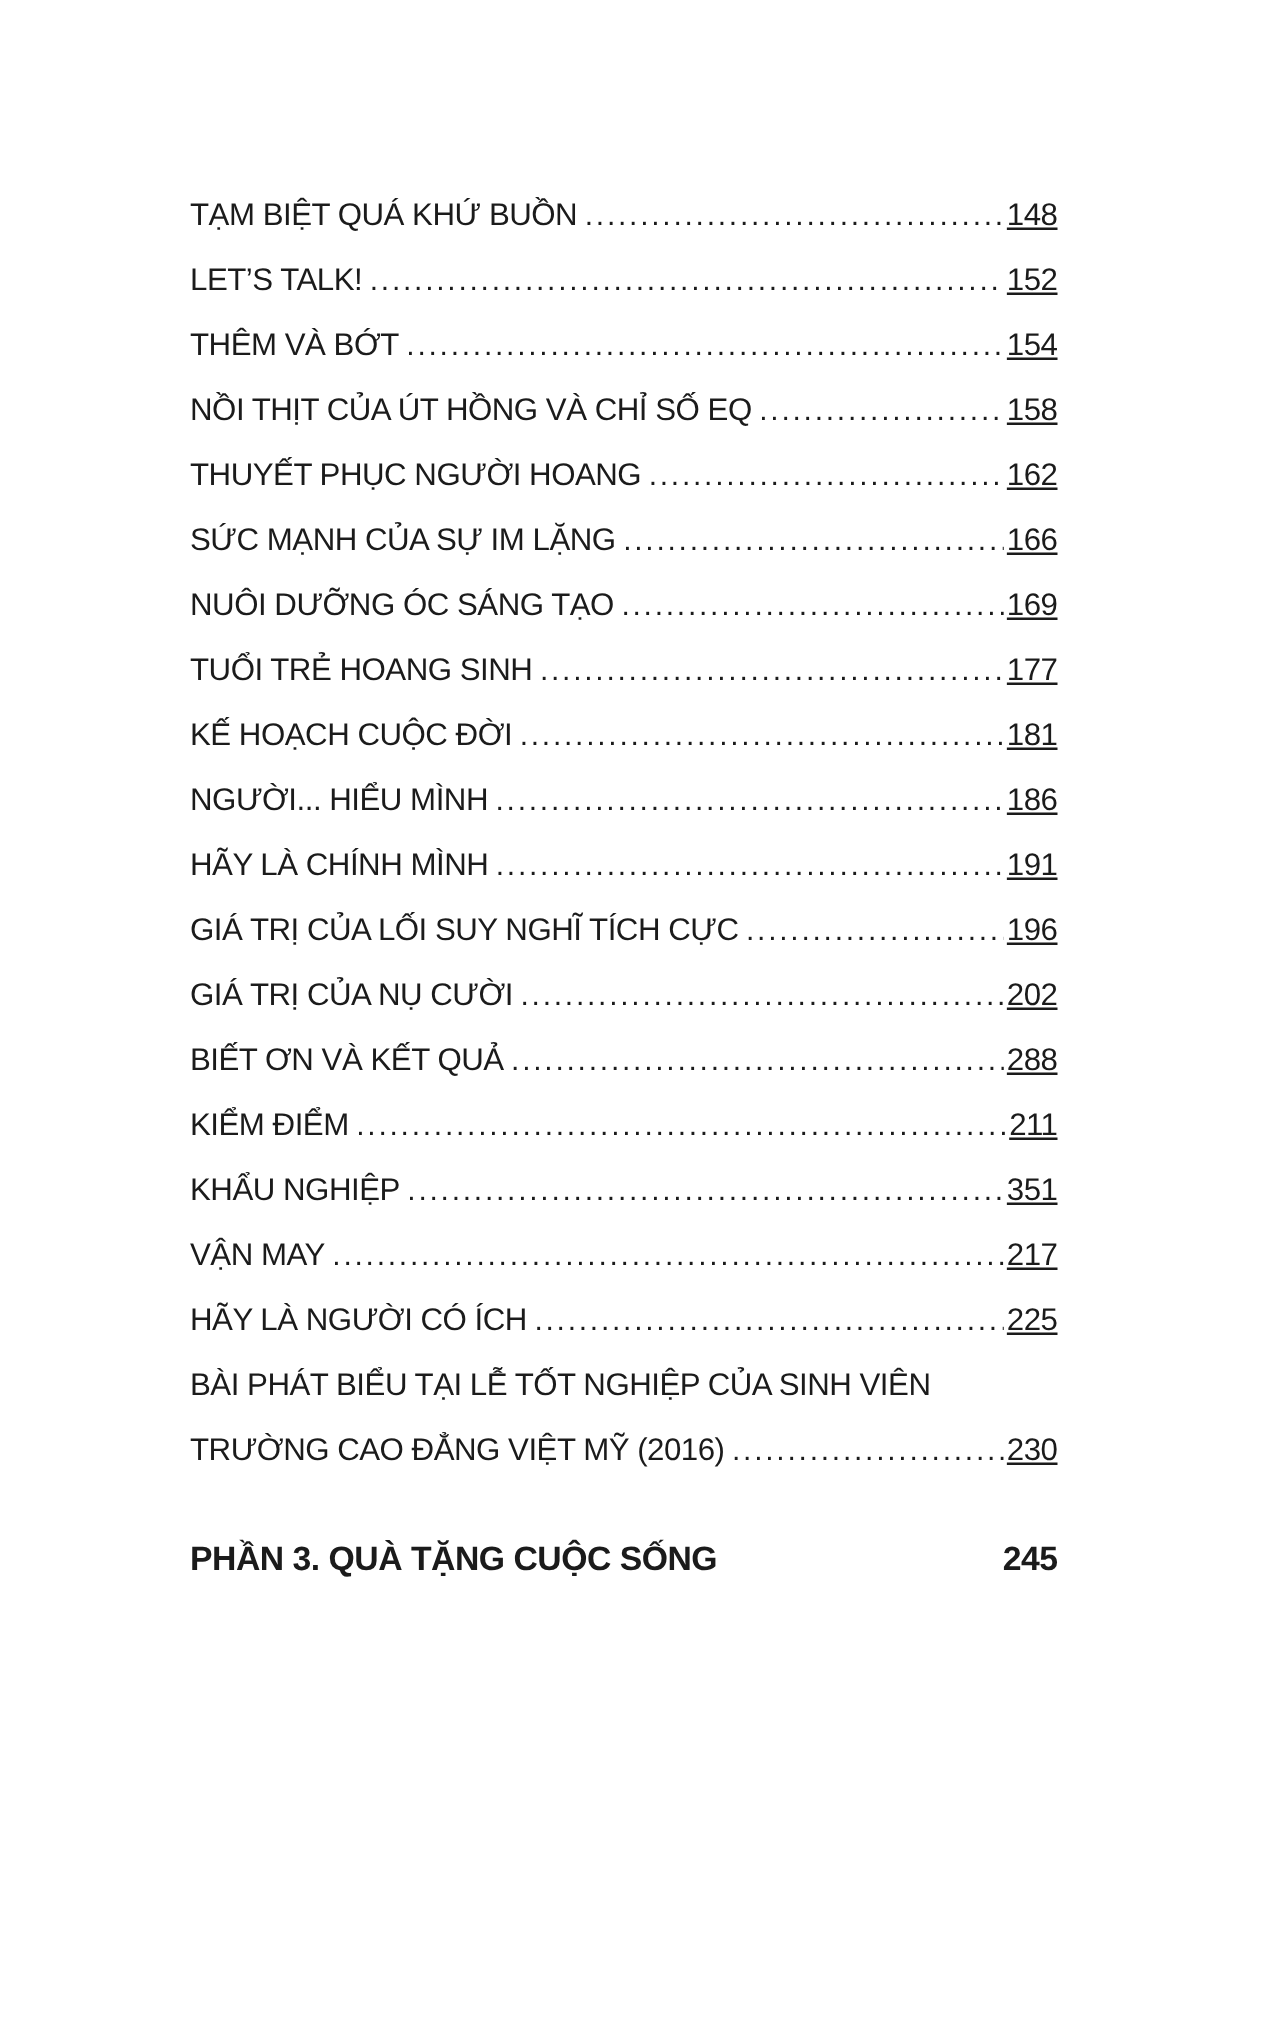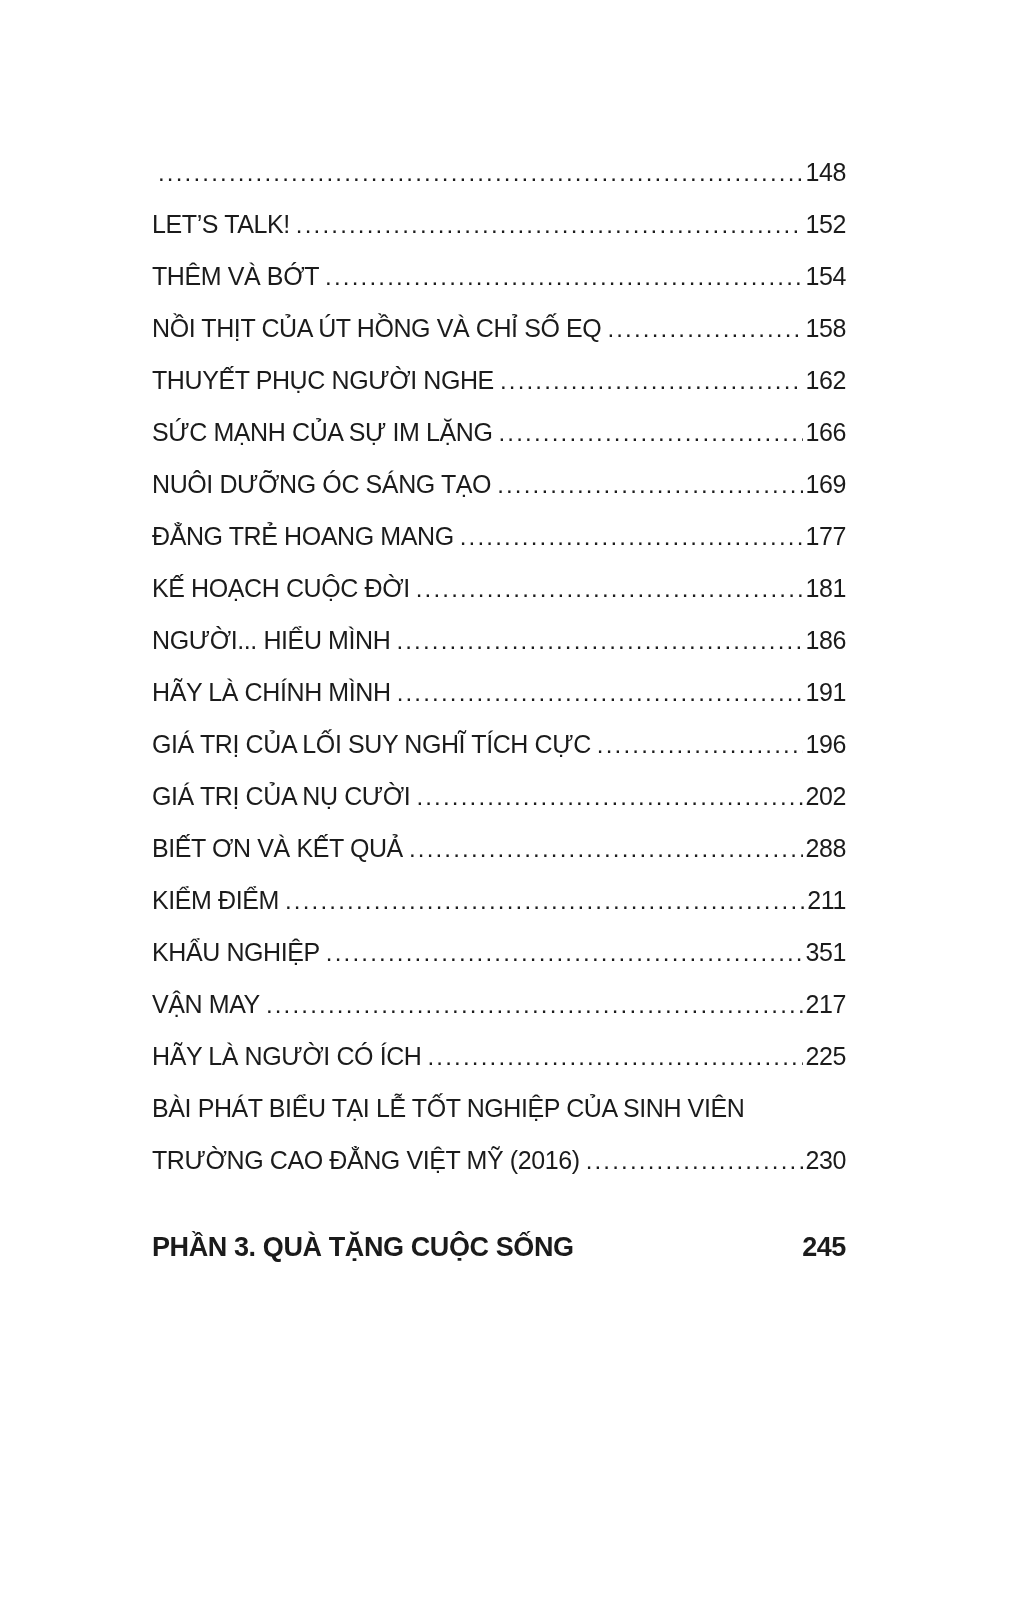--- a/index.html
+++ b/index.html
@@ -41,73 +41,75 @@
   }
   .dot-leader::before {
     content: "...................................................................................................................................................................................";
     letter-spacing: 2.2px;
     font-size: 24px;
     color: #1b1b1b;
   }
   .toc-page {
     flex: 0 0 auto;
     text-align: left;
+    text-decoration: underline;
   }
   .section-footer {
     display: flex;
     justify-content: space-between;
     align-items: flex-end;
     margin-top: 34px;
     font-size: 27px;
     font-weight: bold;
     letter-spacing: -0.4px;
   }
 </style>
 </head>
 <body>
 
 <div class="page">
 
   <div class="toc-list">
       <div class="toc-row">
+      <span class="toc-title">TẠM BIỆT QUÁ KHỨ BUỒN</span>
       <span class="dot-leader"></span>
       <span class="toc-page">148</span>
     </div>
       <div class="toc-row">
       <span class="toc-title">LET’S TALK!</span>
       <span class="dot-leader"></span>
       <span class="toc-page">152</span>
     </div>
       <div class="toc-row">
       <span class="toc-title">THÊM VÀ BỚT</span>
       <span class="dot-leader"></span>
       <span class="toc-page">154</span>
     </div>
       <div class="toc-row">
       <span class="toc-title">NỒI THỊT CỦA ÚT HỒNG VÀ CHỈ SỐ EQ</span>
       <span class="dot-leader"></span>
       <span class="toc-page">158</span>
     </div>
       <div class="toc-row">
-      <span class="toc-title">THUYẾT PHỤC NGƯỜI NGHE</span>
+      <span class="toc-title">THUYẾT PHỤC NGƯỜI HOANG</span>
       <span class="dot-leader"></span>
       <span class="toc-page">162</span>
     </div>
       <div class="toc-row">
       <span class="toc-title">SỨC MẠNH CỦA SỰ IM LẶNG</span>
       <span class="dot-leader"></span>
       <span class="toc-page">166</span>
     </div>
       <div class="toc-row">
       <span class="toc-title">NUÔI DƯỠNG ÓC SÁNG TẠO</span>
       <span class="dot-leader"></span>
       <span class="toc-page">169</span>
     </div>
       <div class="toc-row">
-      <span class="toc-title">ĐẲNG TRẺ HOANG MANG</span>
+      <span class="toc-title">TUỔI TRẺ HOANG SINH</span>
       <span class="dot-leader"></span>
       <span class="toc-page">177</span>
     </div>
       <div class="toc-row">
       <span class="toc-title">KẾ HOẠCH CUỘC ĐỜI</span>
       <span class="dot-leader"></span>
       <span class="toc-page">181</span>
     </div>
       <div class="toc-row">
       <span class="toc-title">NGƯỜI... HIỂU MÌNH</span>

